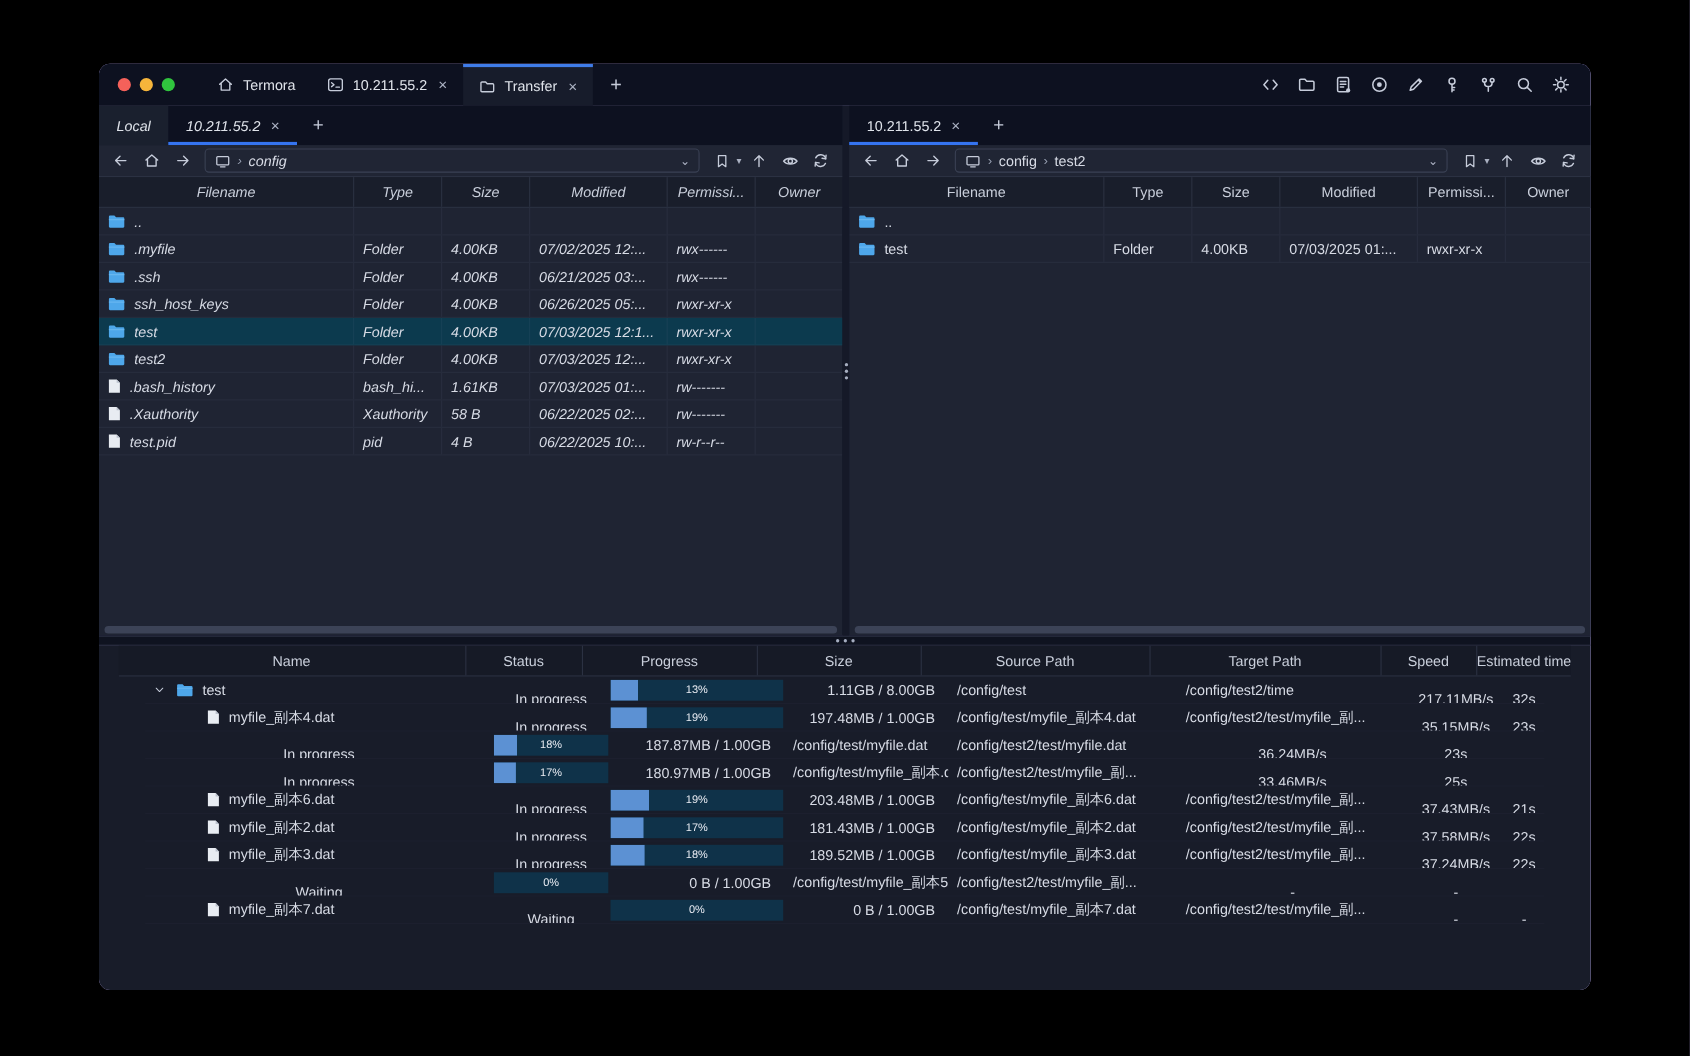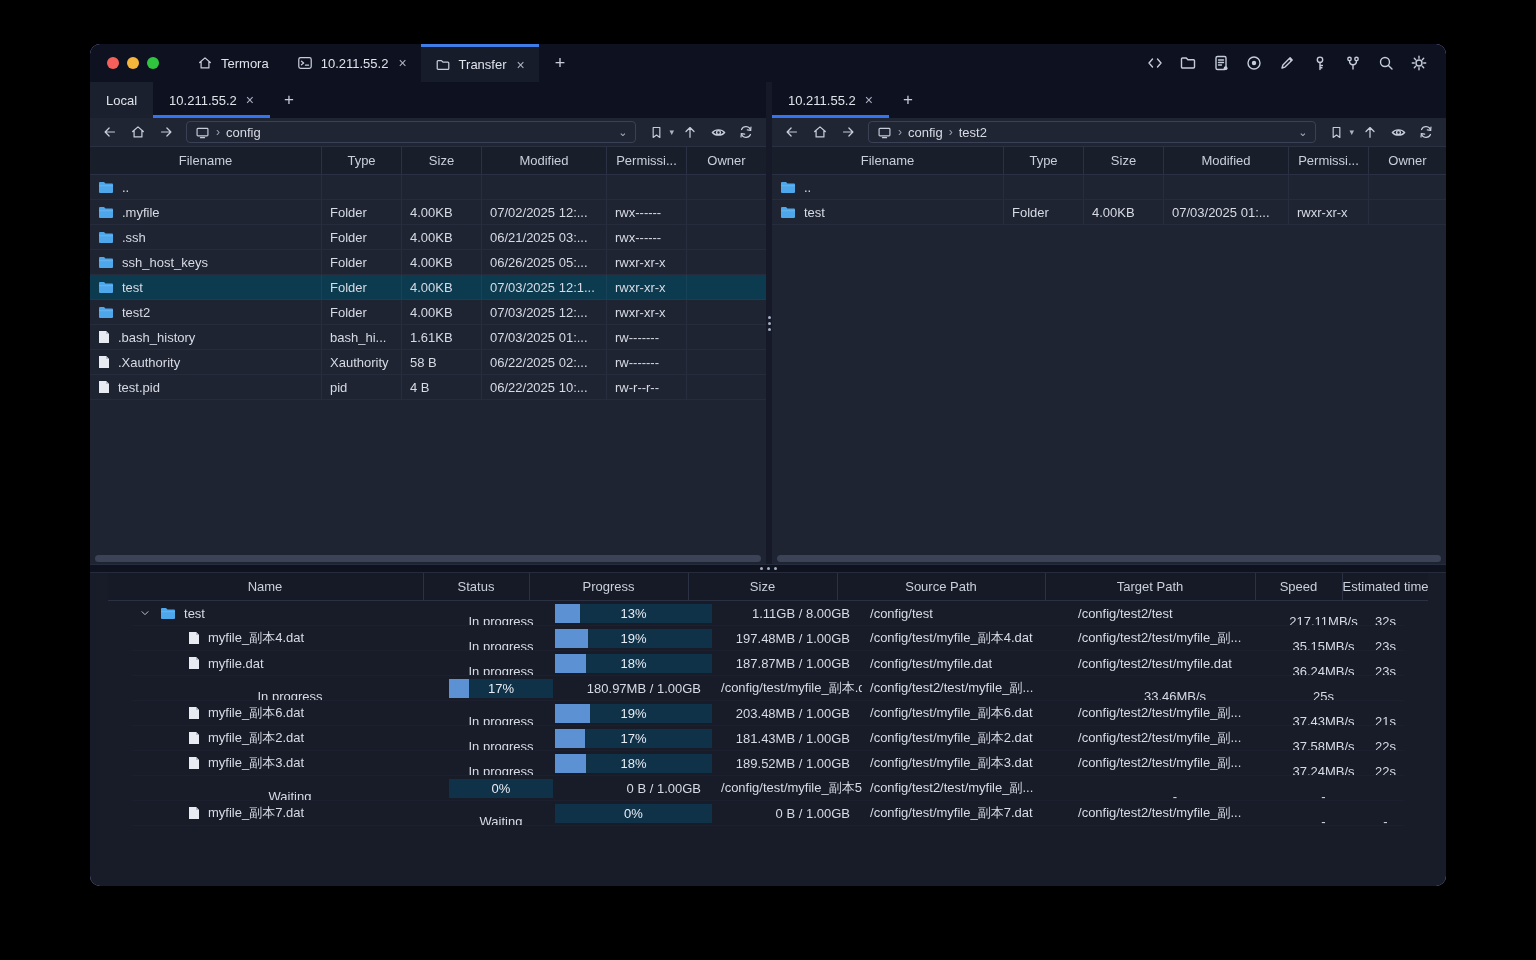--- a/index.html
+++ b/index.html
@@ -1,39 +1,39 @@
 <!DOCTYPE html>
 <html><head>
 <meta charset="utf-8">
 <style>
   * { margin:0; padding:0; box-sizing:border-box; }
   html,body { width:1536px; height:960px; background:#000; overflow:hidden;
     font-family:"Liberation Sans","DejaVu Sans",sans-serif; }
-  .window { position:absolute; left:90px; top:44px; width:1356px; height:842px;
+  .window { position:absolute; left:90px; top:58px; width:1356px; height:842px;
     background:#c4b5fd; border-radius:10px; overflow:hidden; display:flex; flex-direction:column;
     box-shadow:0 20px 60px rgba(0,0,0,.8); color:#d7dbe5; font-size:13px; }
 
   
   .titlebar { height:38px; background:#0d1120; display:flex; align-items:stretch; flex:0 0 auto; }
   .traffic { display:flex; align-items:center; gap:8px; padding:0 24px 0 17px; }
   .light { width:12px; height:12px; border-radius:50%; }
   .tb-tabs { display:flex; align-items:stretch; }
   .tb-tab { display:flex; align-items:center; gap:8px; padding:0 14px; color:#dfe3ea; cursor:default; }
   .tb-tab.active { background:#171c2b; border-top:3px solid #3f7ce8; }
   .tb-tab .x, .ptab .x { color:#aab1c2; font-size:14px; margin-left:2px; }
   .tb-add { display:flex; align-items:center; padding:0 16px; font-size:18px; color:#c6ccda; }
   .tb-spacer { flex:1; }
   .tb-actions { display:flex; align-items:center; gap:7px; padding-right:14px; }
   .abtn { width:26px; height:26px; display:flex; align-items:center; justify-content:center; border-radius:4px; }
   svg.ic { stroke:#c6ccda; fill:none; stroke-width:1.4; stroke-linecap:round; stroke-linejoin:round; }
 
   
   .main-split { height:482px; display:flex; background:#0d1120; flex:0 0 auto; }
   .fpanel { display:flex; flex-direction:column; background:#1f2433; min-width:0; }
-  #left-panel { width:676px; flex:0 0 auto; }
+  #left-panel { width:676px; flex:0 0 auto;font-style:italic; }
   #right-panel { flex:1; }
   .ptabs { height:36px; background:#0d1120; display:flex; align-items:stretch; flex:0 0 auto; }
   .ptab { display:flex; align-items:center; gap:7px; padding:0 16px; color:#dfe3ea; }
   .ptab.local { background:#1a202e; }
   .ptab.active { border-bottom:3px solid #3574f0; padding-top:3px; }
   .padd { display:flex; align-items:center; padding:0 14px; font-size:17px; color:#c6ccda; }
 
   .nav { height:28px; display:flex; align-items:center; gap:4px; padding:0 8px; background:#20253<!-- -->4; background:#202534; flex:0 0 auto; }
   .nbtn { width:24px; height:22px; display:flex; align-items:center; justify-content:center; color:#c6ccda; font-size:15px; border-radius:4px; }
   .pathfield { flex:1; height:22px; border:1px solid #3a4154; border-radius:4px; display:flex; align-items:center; gap:6px; padding:0 8px; margin:0 4px; min-width:0; }
@@ -66,21 +66,21 @@
   .trow { height:25px; border-bottom:1px solid rgba(130,140,170,0.04); }
   .trow .cell { display:flex; align-items:center; padding:0 8px; overflow:hidden; white-space:nowrap; }
   .trow .cell.name { gap:8px; padding-left:6px; }
   .trow.file .cell.name { padding-left:56px; }
   .trow .cell.c { justify-content:center;margin-top:16px; }
   .trow .cell.r { justify-content:flex-end; padding-right:12px; }
   .chev { display:inline-flex; width:14px; justify-content:center; }
   .prog { padding:0 1px !important; }
   .track { position:relative; width:100%; height:19px; background:#0f3249; overflow:hidden; }
   .fill { position:absolute; left:0; top:0; bottom:0; background:#5c91d3; }
-  .plabel { position:absolute; inset:0; display:flex; align-items:center; justify-content:center; color:#e9ecf3; font-size:13px; }
+  .plabel { position:absolute; inset:0; display:flex; align-items:center; justify-content:center; color:#e9ecf3; font-size:10px; }
 </style>
 </head>
 <body>
 
 <div class="window">
 
   <div class="titlebar">
     <div class="traffic">
       <span class="light" style="background:#f5615a"></span>
       <span class="light" style="background:#f6b53b"></span>
@@ -563,21 +563,21 @@
     </div>
     <div class="cell c">In progress</div>
     <div class="cell prog">
       <div class="track">
         <div class="fill" style="width: 16%;"></div>
         <span class="plabel">13%</span>
       </div>
     </div>
     <div class="cell r">1.11GB / 8.00GB</div>
     <div class="cell">/config/test</div>
-    <div class="cell">/config/test2/test</div>
+    <div class="cell">/config/test2/time</div>
     <div class="cell c">217.11MB/s</div>
     <div class="cell c">32s</div>
   </div>
         <div class="trow grid-transfer file">
     <div class="cell name">
 
       <span class="icon file-i">
         <svg width="12" height="14" viewBox="0 0 12 14">
                 <path d="M1 1 h7 l3 3 v9 H1 z" fill="#e8ecf2"></path>
                 <path d="M8 1 l3 3 h-3 z" fill="#b9c0cc"></path>
@@ -592,30 +592,20 @@
         <span class="plabel">19%</span>
       </div>
     </div>
     <div class="cell r">197.48MB / 1.00GB</div>
     <div class="cell">/config/test/myfile_副本4.dat</div>
     <div class="cell">/config/test2/test/myfile_副...</div>
     <div class="cell c">35.15MB/s</div>
     <div class="cell c">23s</div>
   </div>
         <div class="trow grid-transfer file">
-    <div class="cell name">
-
-      <span class="icon file-i">
-        <svg width="12" height="14" viewBox="0 0 12 14">
-                <path d="M1 1 h7 l3 3 v9 H1 z" fill="#e8ecf2"></path>
-                <path d="M8 1 l3 3 h-3 z" fill="#b9c0cc"></path>
-              </svg>
-      </span>
-      <span>myfile.dat</span>
-    </div>
     <div class="cell c">In progress</div>
     <div class="cell prog">
       <div class="track">
         <div class="fill" style="width: 20%;"></div>
         <span class="plabel">18%</span>
       </div>
     </div>
     <div class="cell r">187.87MB / 1.00GB</div>
     <div class="cell">/config/test/myfile.dat</div>
     <div class="cell">/config/test2/test/myfile.dat</div>

